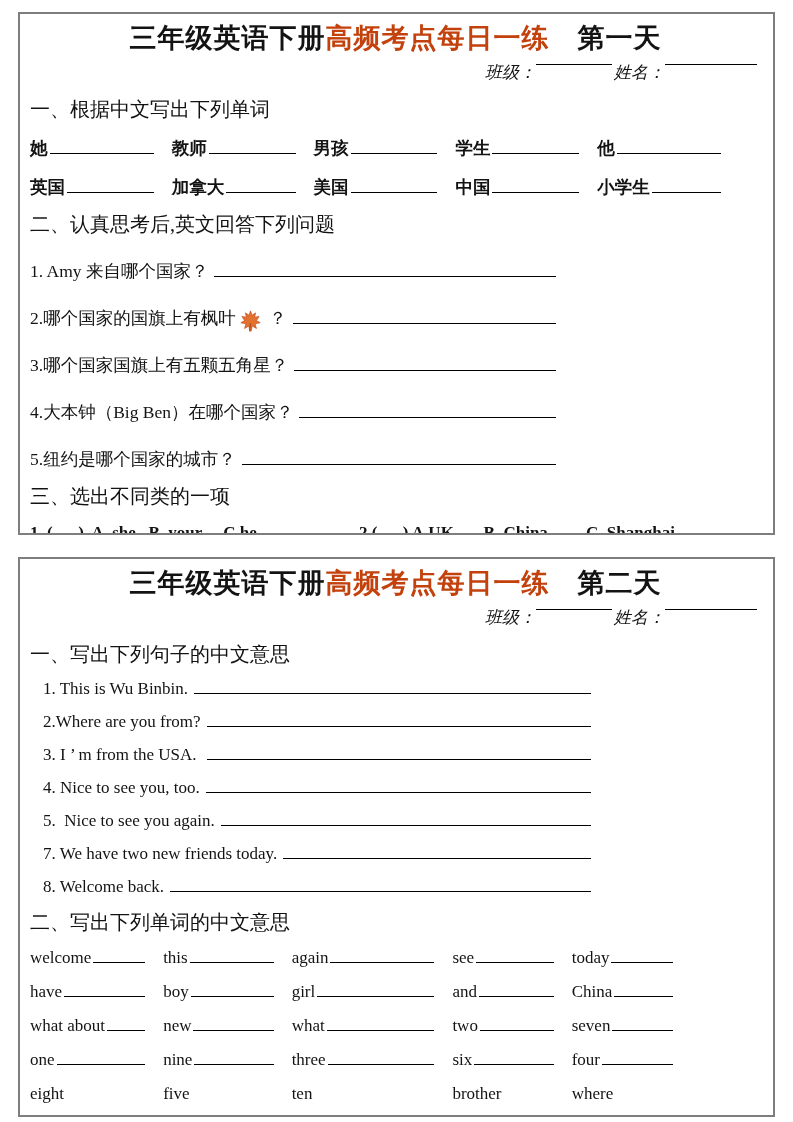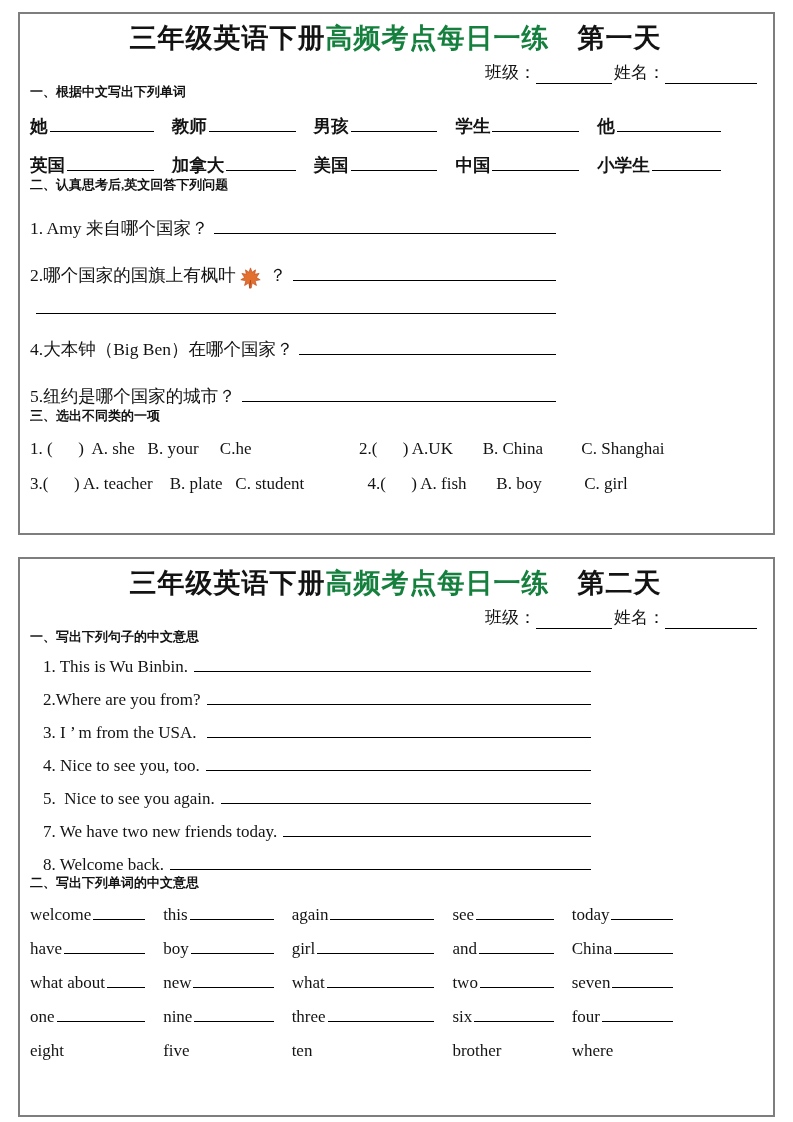--- a/index.html
+++ b/index.html
@@ -16,36 +16,36 @@
     background:#fff;
     overflow:hidden;
   }
   #sheet1{margin-top:12px;height:523px;}
   #sheet2{margin-top:22px;height:560px;}
 
   .title{
     text-align:center;font-size:27px;font-weight:bold;
     margin-top:6px;line-height:1.25;letter-spacing:1px;
   }
-  .title .red{color:#15803d;}
+  .title .red{color:#c2410c;}
   .title .day{margin-left:28px;}
 
   .meta{
-    display:flex;justify-content:flex-end;align-items:flex-end;
-    font-size:17px;margin-top:5px;padding-right:4px;
+    display:flex;justify-content:flex-end;align-items:flex-start;
+    font-size:17px;margin-top:5px;padding-right:4px;font-style:italic;
   }
   .meta span{white-space:pre;}
 
   .blank{
     display:inline-block;border-bottom:1.5px solid #000;height:3px;
   }
   .meta .b1{width:76px;margin-right:2px;}
   .meta .b2{width:92px;}
 
-  .heading{font-weight:bold;font-size:13px;line-height:1.2;}
+  .heading{font-weight:normal;font-size:20px;margin-top:13px;line-height:1.2;}
 
   
   .wrow{display:flex;align-items:baseline;font-size:17.5px;margin-top:15px;}
   .wrow .cell{display:flex;flex:1;align-items:baseline;margin-right:18px;}
   .wrow .cell:last-child{margin-right:0;}
   .wrow .cell .blank{flex:1;margin-left:2px;}
   .wrow.bold .lbl{font-weight:bold;}
   .lbl{white-space:pre;}
   #sheet1 .wrow{padding-right:40px;}
   .wrow2{font-size:17px;margin-top:14px;padding-right:88px;}
@@ -53,21 +53,21 @@
   
   .qline{display:flex;align-items:baseline;font-size:17.5px;margin-top:11px;}
   .qline .qtext{white-space:pre;}
   .qline .blank{flex:1;margin-left:6px;}
   .w72{width:72%;margin-top:23px;}
   .w75{width:75%;margin-left:13px;}
   #sheet2 .qline{margin-top:13px;font-size:17px;}
 
   
   .crow{display:flex;font-size:17px;margin-top:15px;align-items:baseline;}
-  .citem{white-space:pre;}
+  .citem{white-space:pre;font-weight:bold;}
   .crow .left{width:45%;}
 
   .leaf{width:23px;height:22px;margin:0 3px;align-self:center;transform:translateY(3px);}
 </style>
 </head>
 <body>
 
 <div class="sheet" id="sheet1">
 
   <div class="title"><span>三年级英语下册</span><span class="red">高频考点每日一练</span><span class="day">第一天</span></div>
@@ -137,20 +137,21 @@
     <span class="qtext">2.哪个国家的国旗上有枫叶</span>
     <svg class="leaf" viewBox="0 0 100 100">
       <path fill="#e2702f" stroke="#c14b1c" stroke-width="3" d="M50 4 L57 24 L73 13 L69 33 L89 29 L77 48 L94 58 L71 63 L77 84 L58 73 L53 96 L47 96 L42 73 L23 84 L29 63 L6 58 L23 48 L11 29 L31 33 L27 13 L43 24 Z"></path>
       <path stroke="#a03d12" stroke-width="4" d="M50 60 L46 97"></path>
     </svg>
     <span class="qtext"> ？</span>
     <span class="blank"></span>
   </div>
 
   <div class="qline w72">
+      <span class="qtext">3.哪个国家国旗上有五颗五角星？</span>
       <span class="blank"></span>
     </div>
   <div class="qline w72">
       <span class="qtext">4.大本钟（Big Ben）在哪个国家？</span>
       <span class="blank"></span>
     </div>
   <div class="qline w72">
       <span class="qtext">5.纽约是哪个国家的城市？</span>
       <span class="blank"></span>
     </div>

